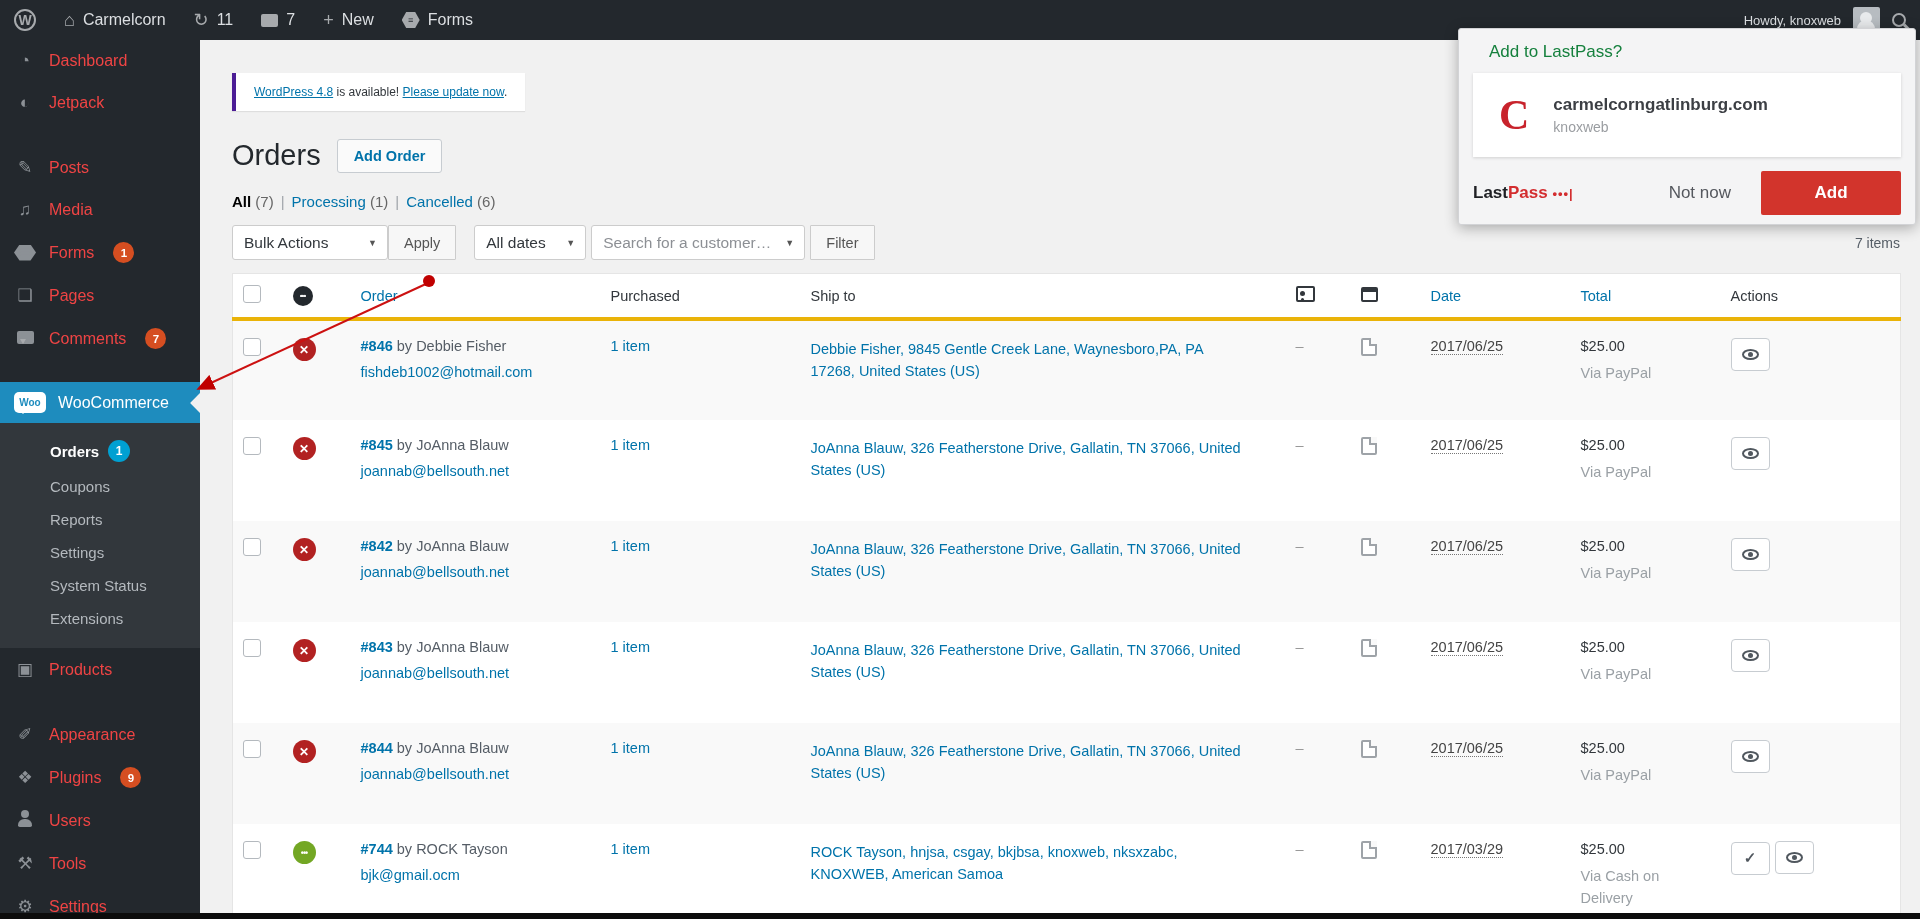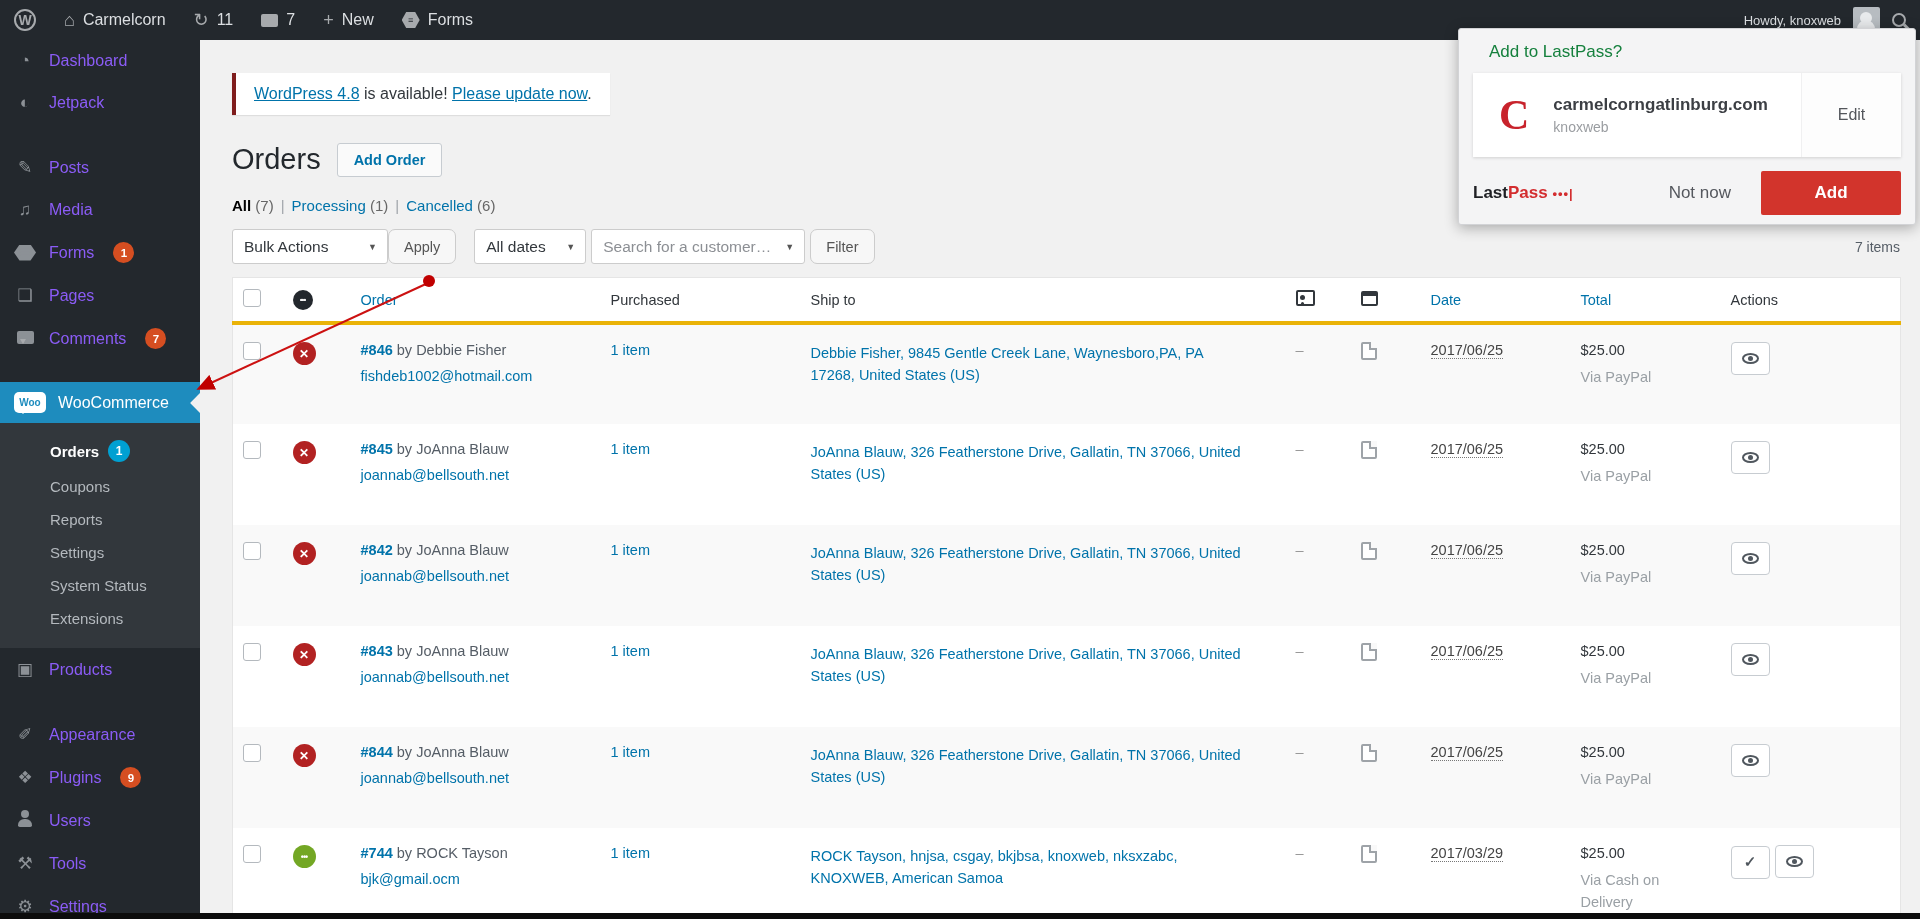--- a/index.html
+++ b/index.html
@@ -29,21 +29,21 @@
                    border-radius:50%; background:#e8eaec; box-shadow:0 11px 0 3px #e8eaec; }
   .mag { position:relative; width:14px; height:14px; border:2.5px solid #a7aaad; border-radius:50%; display:inline-block; }
   .mag::after { content:""; position:absolute; width:8px; height:2.5px; background:#a7aaad;
                 transform:rotate(45deg); right:-7px; bottom:-3px; }
 
   
   .sidebar { position:absolute; top:40px; left:0; width:200px; bottom:6px;
              background:#23282d; color:#eee; font-size:16px; z-index:10; }
   .menu-item { display:flex; align-items:center; gap:13px; padding:11px 14px; cursor:pointer; }
   .menu-item .mi-icon { width:22px; text-align:center; color:#8c9196; font-size:17px; flex:none; }
-  .menu-item .mi-label { color:#8b5cf6; }
+  .menu-item .mi-label { color:#ef4444; }
   .sep { height:22px; }
   .badge { background:#d54e21; color:#fff; border-radius:50%; min-width:21px; height:21px;
            display:inline-flex; align-items:center; justify-content:center;
            font-size:11.5px; font-weight:700; margin-left:6px; padding:0 3px; }
   .wc-item { background:#1e8cbe; position:relative; display:flex; align-items:center;
              gap:12px; padding:10px 14px; cursor:pointer; }
   .wc-item .mi-label { color:#fff; font-weight:400; }
   .wc-arrow { position:absolute; right:-7px; top:50%; margin-top:-7px; width:14px; height:14px;
               background:#f1f1f1; transform:rotate(45deg); }
   .woo-logo { width:32px; height:21px; background:#fff; border-radius:5px; position:relative;
@@ -59,40 +59,40 @@
                 font-size:12px; font-weight:700; margin-left:9px; }
   .person-ico { position:relative; width:16px; height:16px; display:inline-block; }
   .person-ico::before { content:""; position:absolute; left:4px; top:0; width:8px; height:8px; border-radius:50%; background:#8c9196; }
   .person-ico::after { content:""; position:absolute; left:1px; top:9px; width:14px; height:8px;
                        border-radius:7px 7px 2px 2px; background:#8c9196; }
 
   
   .content { position:absolute; left:200px; top:40px; right:0; bottom:6px;
              background:#f1f1f1; padding:0 20px 0 32px; overflow:hidden; }
   .notice { display:inline-block; margin-top:33px; background:#fff;
-            border-left:4px solid #7f1d1d; box-shadow:0 1px 1px rgba(0,0,0,.08);
-            padding:12px 18px; font-size:16px; color:#32373c; }
+            border-left:4px solid #4c1d95; box-shadow:0 1px 1px rgba(0,0,0,.08);
+            padding:12px 18px; font-size:12px; color:#32373c; }
   .notice a { color:#0073aa; }
   .title-row { margin-top:28px; display:flex; align-items:center; gap:16px; }
   .page-title { font-size:29px; font-weight:400; color:#23282d; line-height:1.1; }
   .add-order-btn { background:#fafafa; border:1px solid #c7ccd1; border-radius:3px;
                    color:#0073aa; font-size:14.5px; font-weight:700; padding:8px 16px; cursor:pointer; }
   .subsubsub { margin-top:20px; font-size:15px; color:#666; }
   .subsubsub a { color:#0073aa; text-decoration:none; cursor:pointer; }
   .subsubsub .current { color:#000; font-weight:700; }
   .subsubsub .count { color:#666; font-weight:400; }
   .subsubsub .bar { color:#a0a5aa; margin:0 7px; }
 
   .toolbar { margin-top:15px; display:flex; align-items:center; }
   .select { background:#fff; border:1px solid #ccc; border-radius:3px; height:35px;
             display:inline-flex; align-items:center; gap:14px; padding:0 10px 0 11px;
             font-size:15.5px; color:#32373c; cursor:pointer; }
   .select .caret { font-size:9px; color:#555; }
   .select.placeholder { color:#8c8f94; }
-  .btn { background:#f7f7f7; border:1px solid #ccc; border-radius:7px; height:35px;
+  .btn { background:#f7f7f7; border:1px solid #ccc; border-radius:1px; height:35px;
          padding:0 15px; font-size:14.5px; color:#555; cursor:pointer;
          font-family:"Liberation Sans",sans-serif; }
   .items-count { margin-left:auto; color:#555d66; font-size:14px; }
 
   
   table.orders { margin-top:13px; width:1668px; border-collapse:collapse;
                  background:#fff; border:1px solid #e5e5e5; table-layout:fixed; }
   col.c-cb{width:50px} col.c-st{width:68px} col.c-order{width:250px} col.c-pur{width:200px}
   col.c-ship{width:485px} col.c-cust{width:65px} col.c-note{width:70px}
   col.c-date{width:150px} col.c-total{width:150px} col.c-act{width:180px}
@@ -489,21 +489,20 @@
 </svg>
 
 <div class="lp-popup">
   <div class="lp-title">Add to LastPass?</div>
   <div class="lp-card">
     <span class="lp-logo">C</span>
     <span>
       <div class="lp-domain">carmelcorngatlinburg.com</div>
       <div class="lp-user">knoxweb</div>
     </span>
-    <span class="lp-edit">Edit</span>
   </div>
   <div class="lp-footer">
     <span class="lp-brand">
       <span class="b1">Last</span><span class="b2">Pass</span>
       <span class="dots">•••|</span>
     </span>
     <span class="lp-notnow">Not now</span>
     <button class="lp-add">Add</button>
   </div>
 </div>

